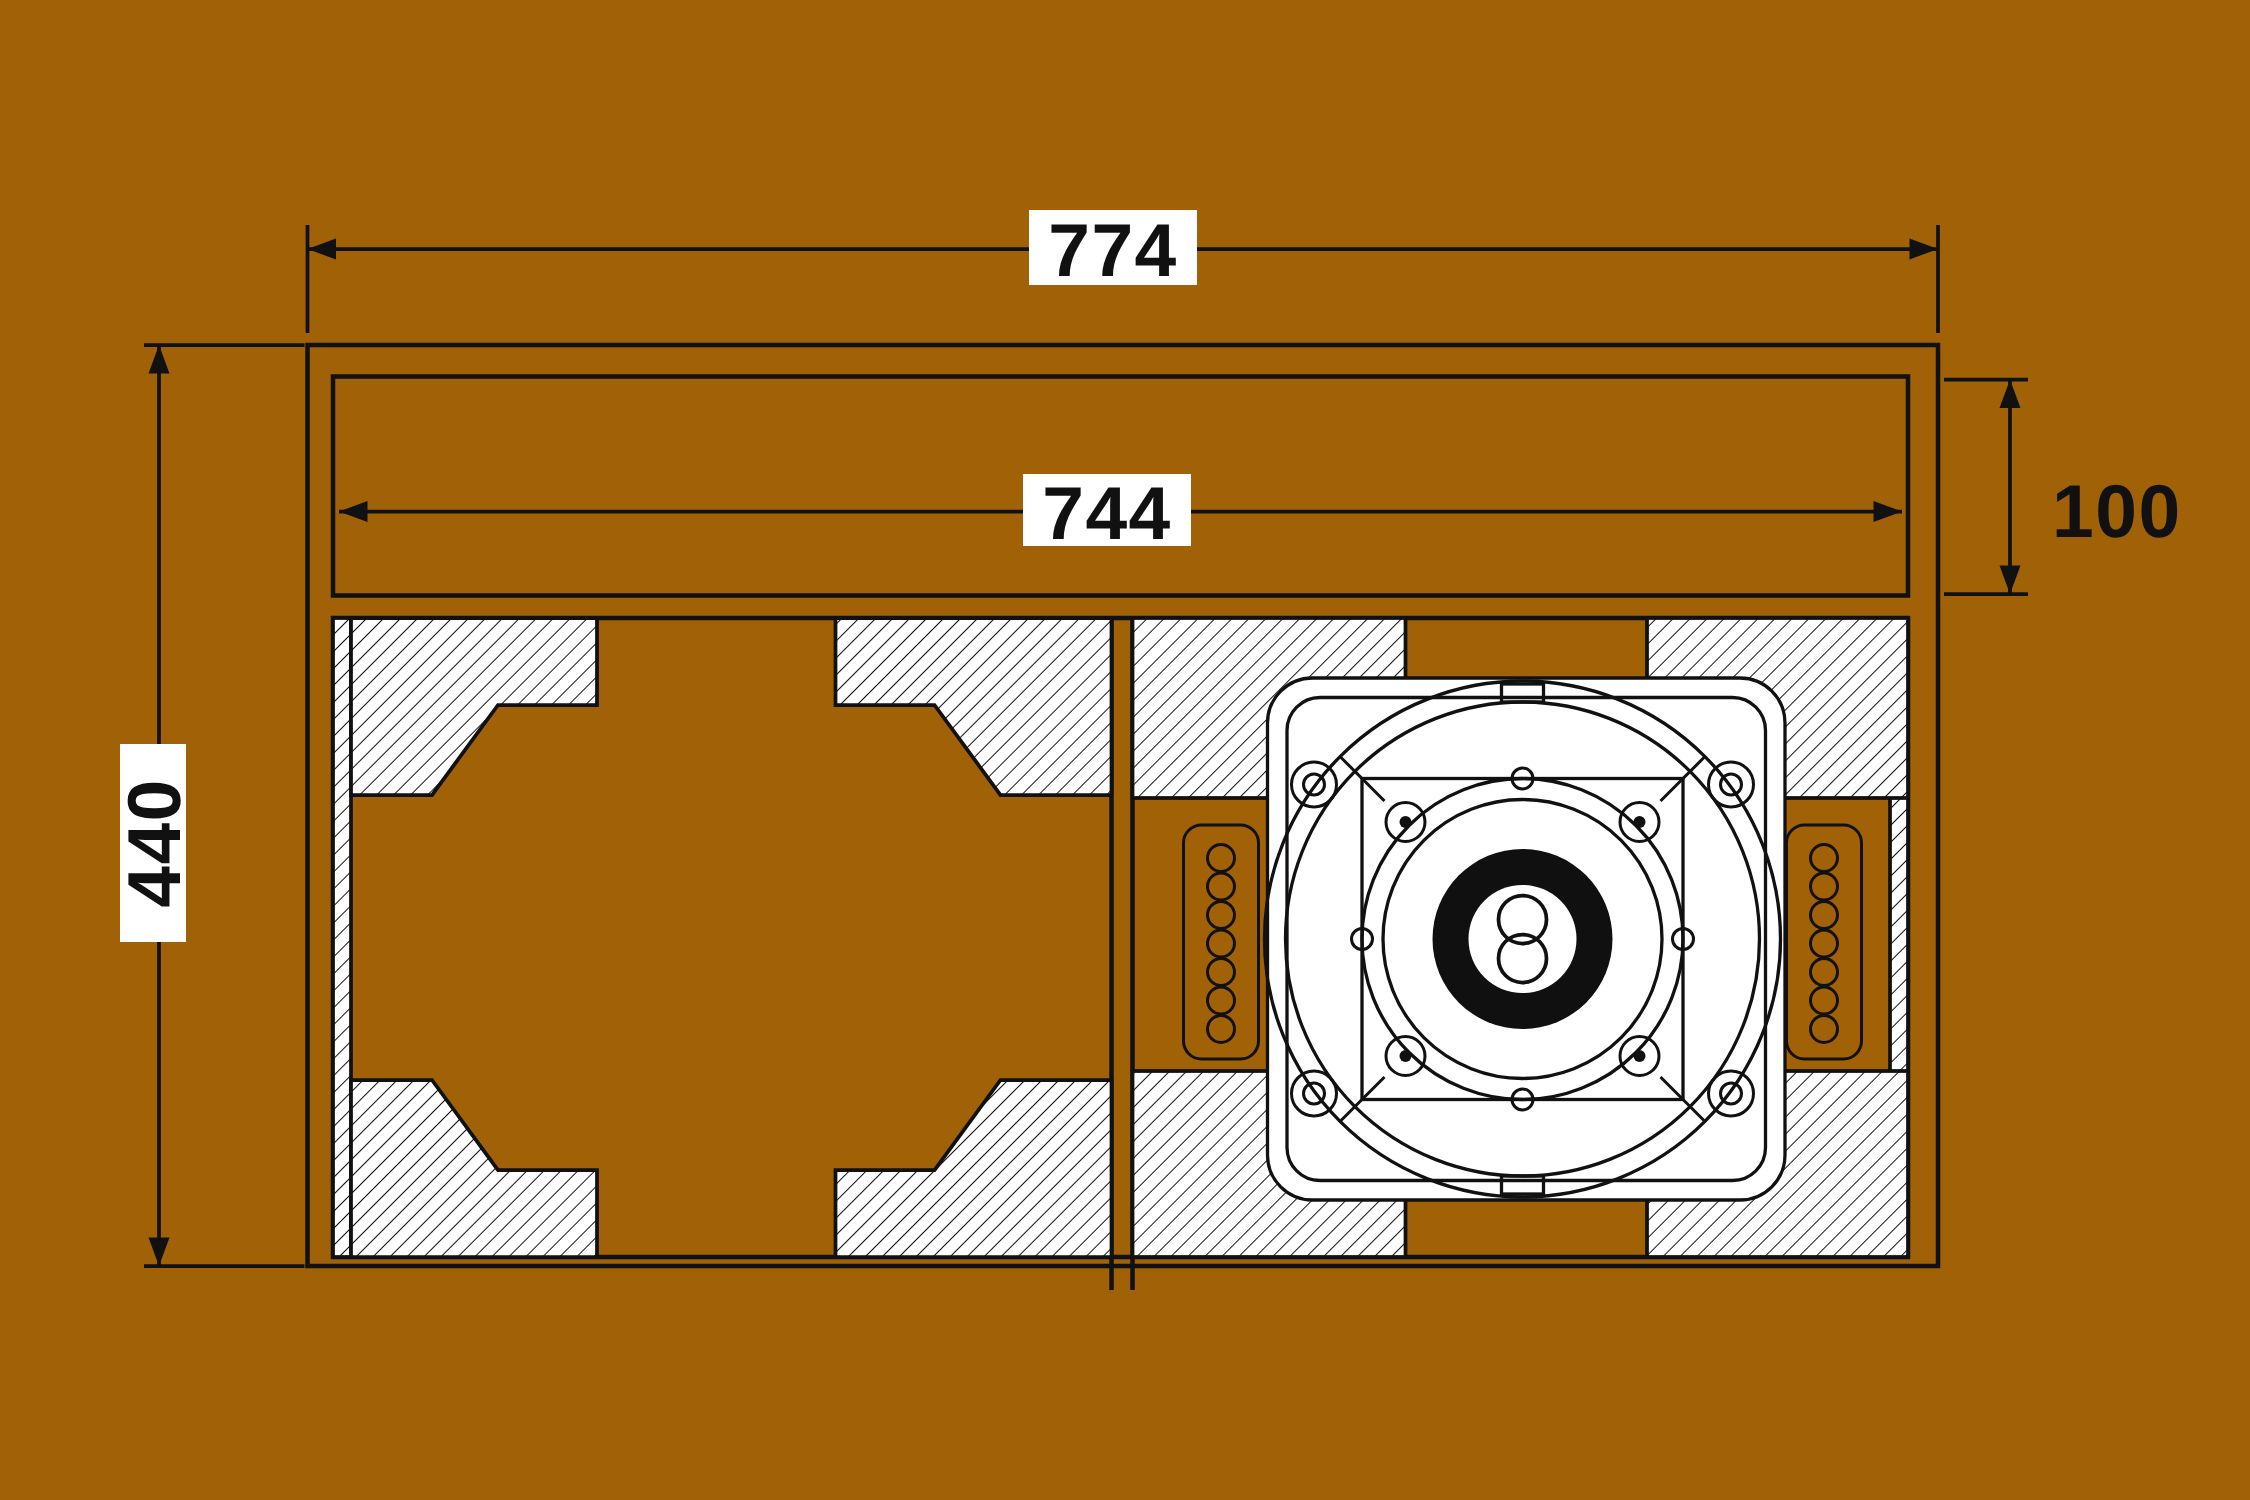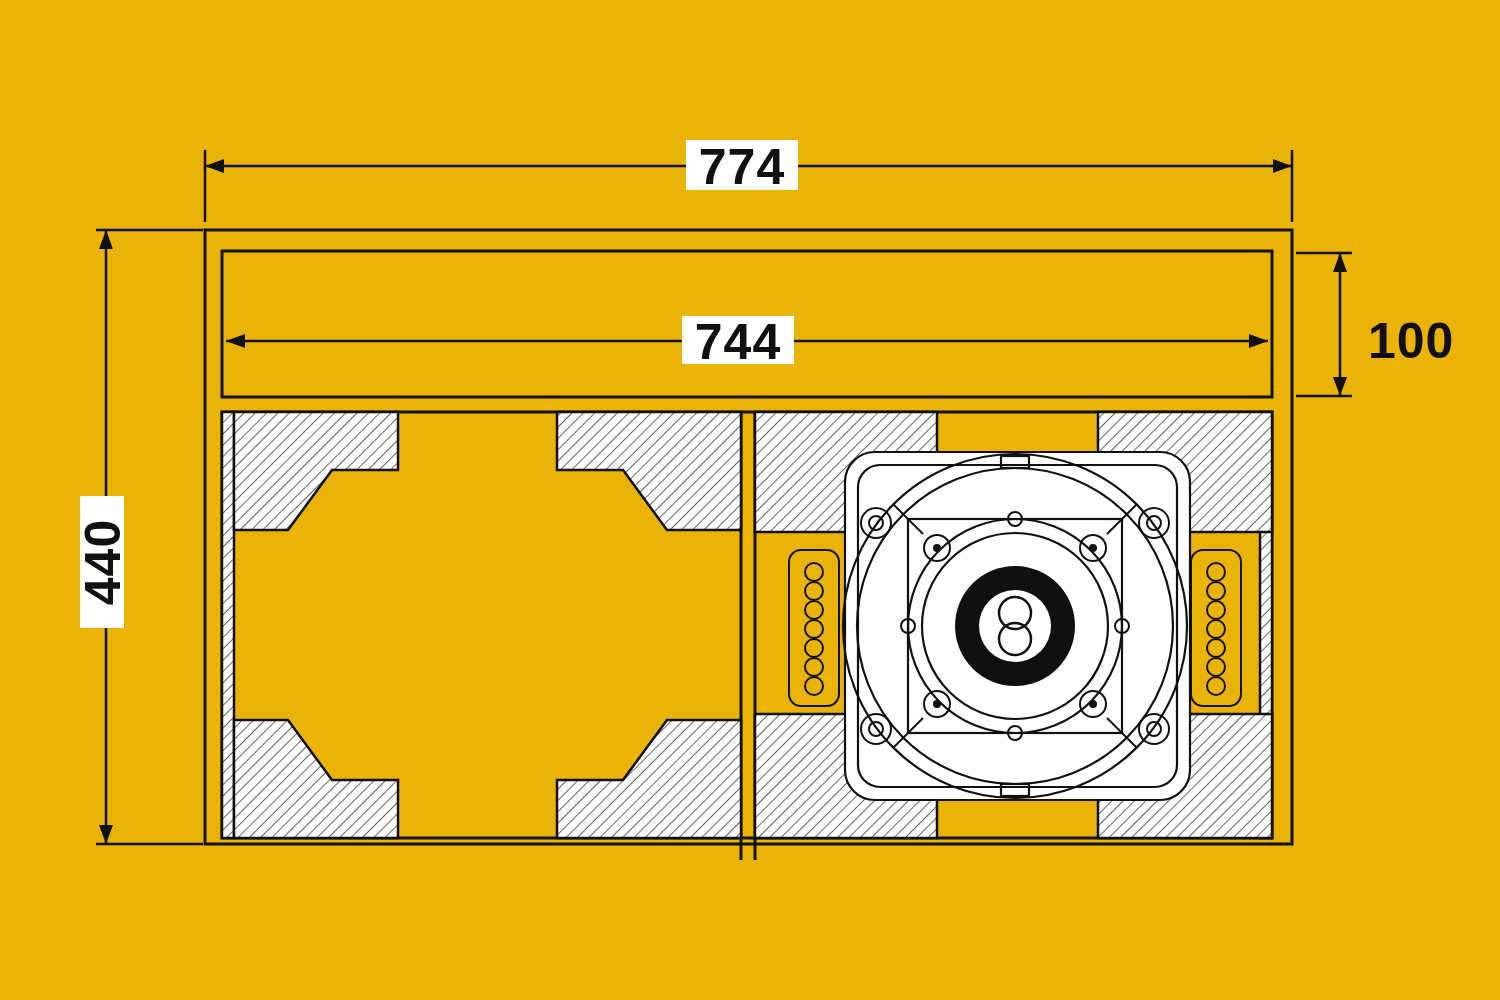--- a/index.html
+++ b/index.html
@@ -4,21 +4,21 @@
 <style>
   html, body {
     margin: 0;
     padding: 0;
     background: #ffffff;
   }
   .canvas {
     position: relative;
     width: 1500px;
     height: 1000px;
-    background: #eab308;
+    background: #a16207;
     font-family: "Liberation Sans", sans-serif;
     overflow: hidden;
   }
   svg { display: block; }
   text.dim {
     font-family: "Liberation Sans", "DejaVu Sans", sans-serif;
     font-weight: 700;
     font-size: 50px;
     fill: #111111;
     stroke: none;

